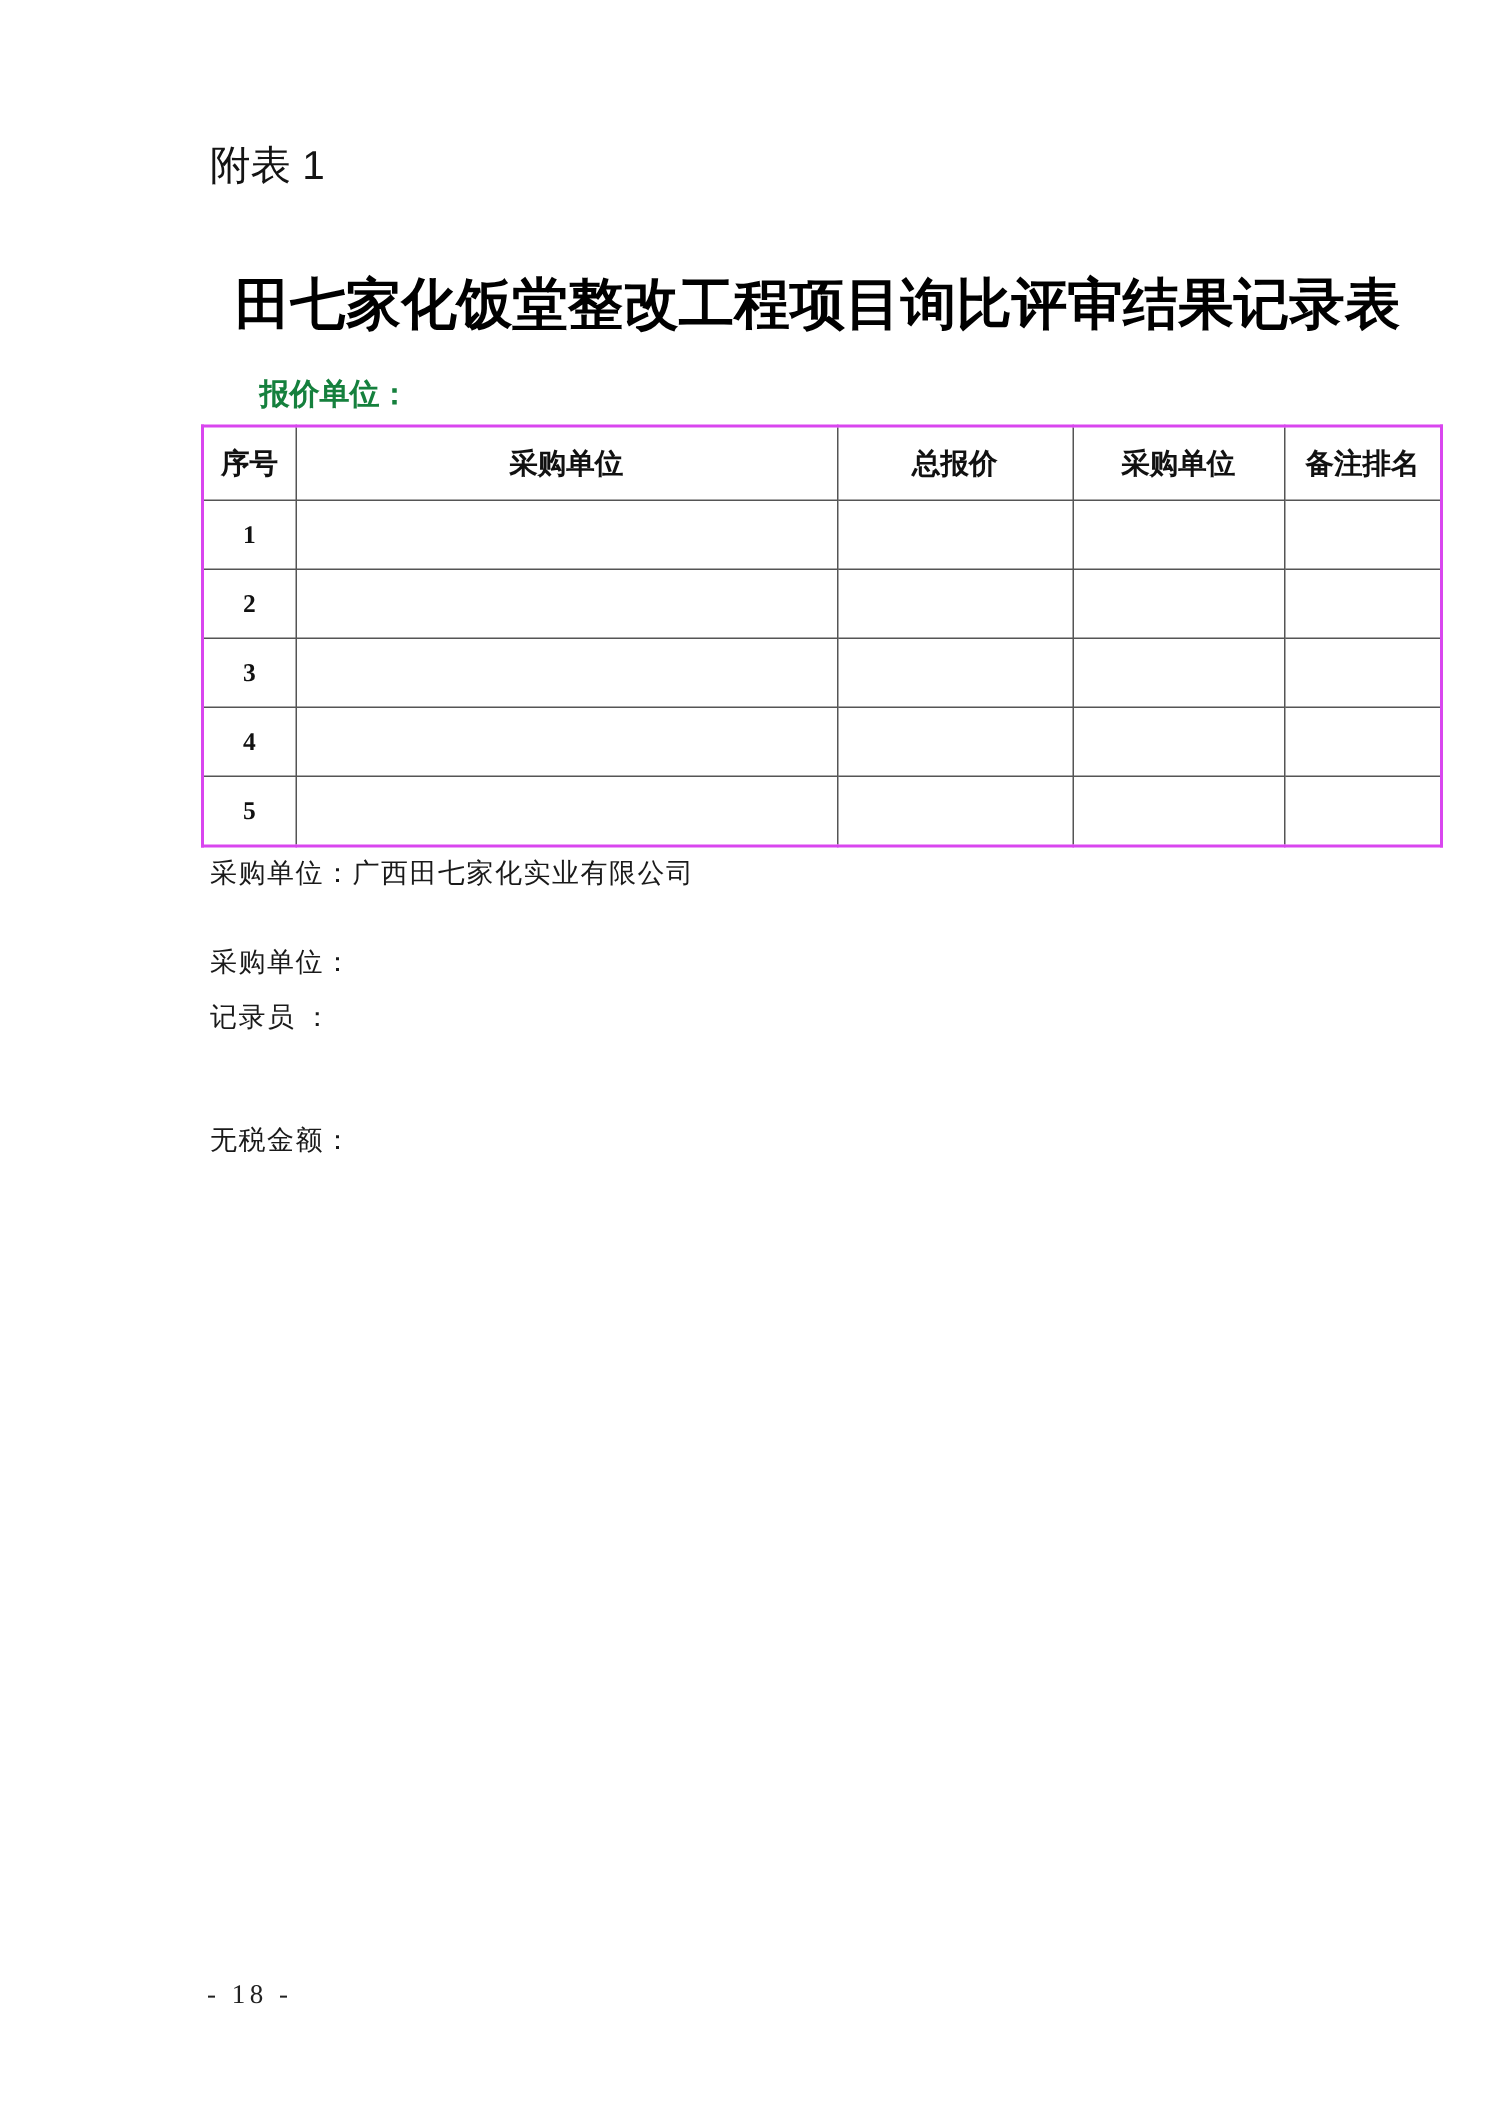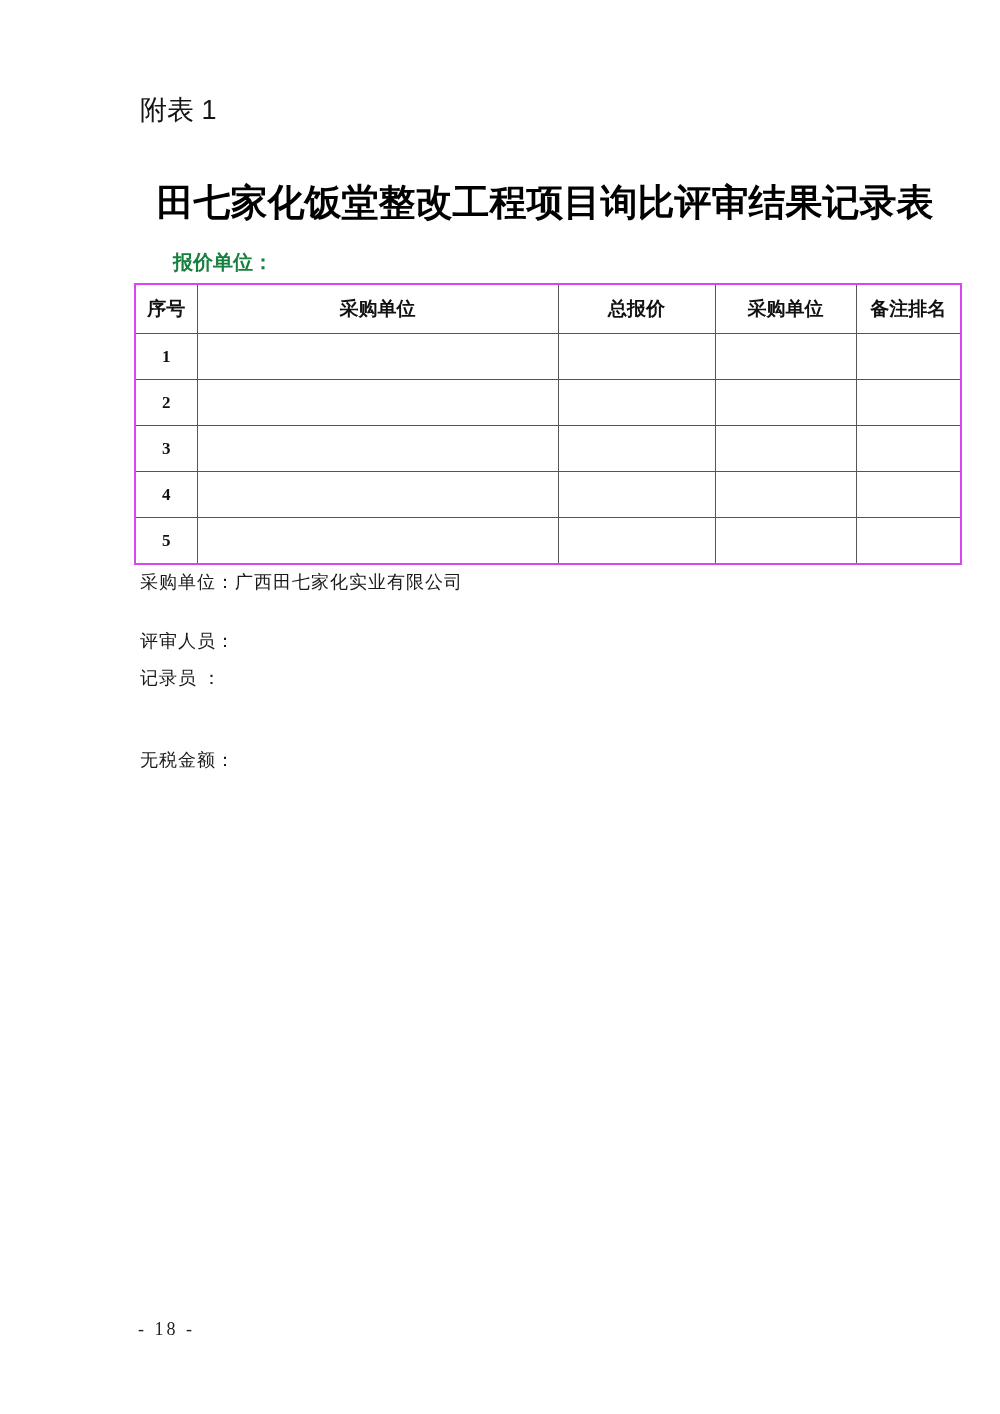--- a/index.html
+++ b/index.html
@@ -113,21 +113,21 @@
         <td></td>
         <td></td>
         <td></td>
         <td></td>
       </tr>
     </tbody>
   </table>
 
   <div class="footer-line fl-1">采购单位：广西田七家化实业有限公司</div>
 
-  <div class="footer-line fl-2">评审人员：</div>
+  <div class="footer-line fl-2">采购单位：</div>
 
   <div class="footer-line fl-3">记录员 ：</div>
 
   <div class="footer-line fl-4">无税金额：</div>
 
   <div class="page-number">- 18 -</div>
 
 </div>
 
 </body></html>

